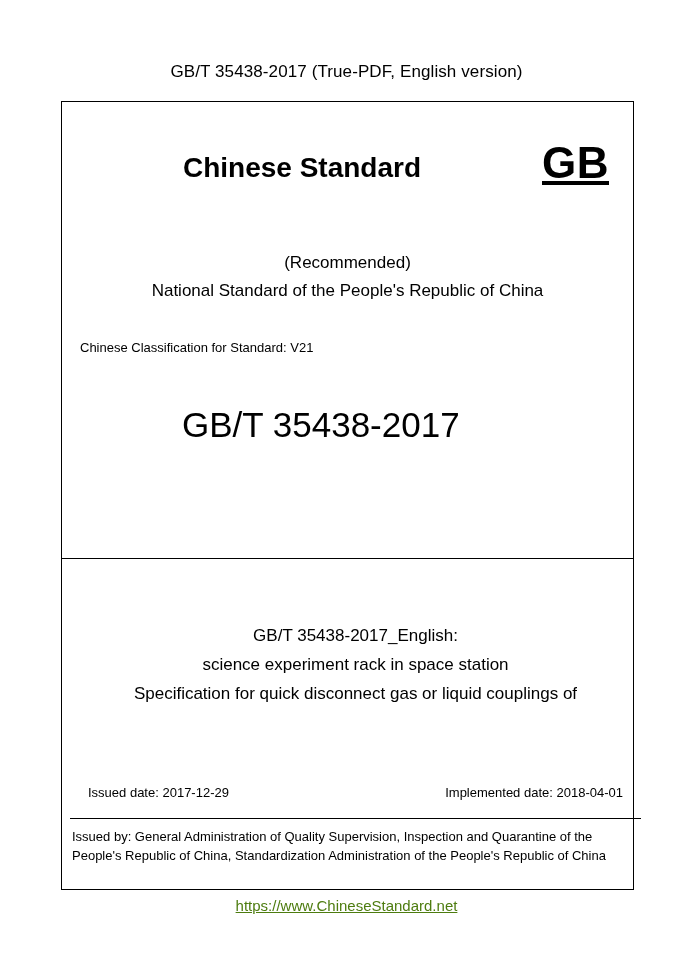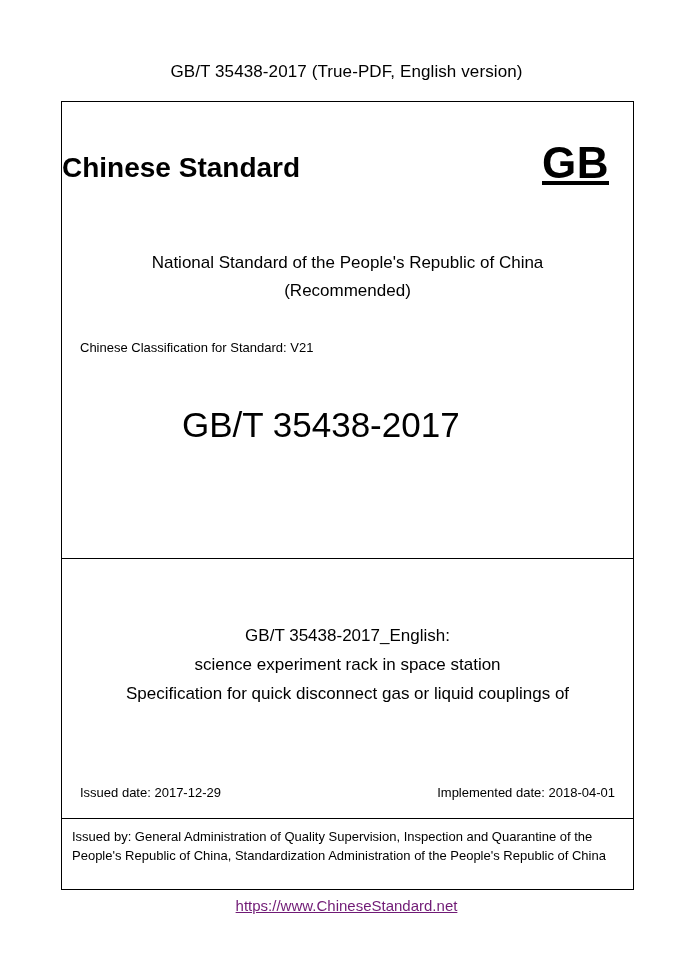--- a/index.html
+++ b/index.html
@@ -56,20 +56,21 @@
     font-size: 44px;
     font-weight: bold;
     letter-spacing: 0.5px;
     text-decoration: underline;
   }
   .chinese-standard {
     position: absolute;
     left: 0;
     top: 50px;
     width: 480px;
+    text-align: center;
     font-size: 28px;
     font-weight: bold;
   }
   .national-standard {
     position: absolute;
     left: 0;
     top: 147px;
     width: 571px;
     text-align: center;
     font-size: 17px;
@@ -87,21 +88,21 @@
     top: 303px;
     width: 571px;
     text-align: left;
     font-size: 35px;
     font-weight: normal;
     padding-left: 120px;
     box-sizing: border-box;
   }
   .lower-box {
     position: absolute;
-    left: 0;
+    left: 8px;
     top: 457px;
     width: 571px;
     height: 260px;
     border-bottom: 1px solid #000;
     box-sizing: border-box;
   }
   .english-title {
     position: absolute;
     left: 0;
     top: 62px;
@@ -140,39 +141,39 @@
   }
   .site-url {
     position: absolute;
     left: 0;
     top: 897px;
     width: 693px;
     text-align: center;
     font-size: 15px;
   }
   .site-url a {
-    color: #701a75;
+    color: #4d7c0f;
     text-decoration: underline;
   }
 </style>
 </head>
 <body>
 
 <div class="page">
 
   <div class="top-title">GB/T 35438-2017 (True-PDF, English version)</div>
 
   <div class="doc-frame">
 
     <div class="upper-box">
       <div class="gb-mark">GB</div>
       <div class="chinese-standard">Chinese Standard</div>
       <div class="national-standard">
+        <div>(Recommended)</div>
         <div>National Standard of the People's Republic of China</div>
-        <div>(Recommended)</div>
       </div>
       <div class="classification">Chinese Classification for Standard: V21</div>
       <div class="std-number">GB/T 35438-2017</div>
     </div>
 
     <div class="lower-box">
       <div class="english-title">
         <div>GB/T 35438-2017_English:</div>
         <div>science experiment rack in space station</div>
         <div>Specification for quick disconnect gas or liquid couplings of</div>

